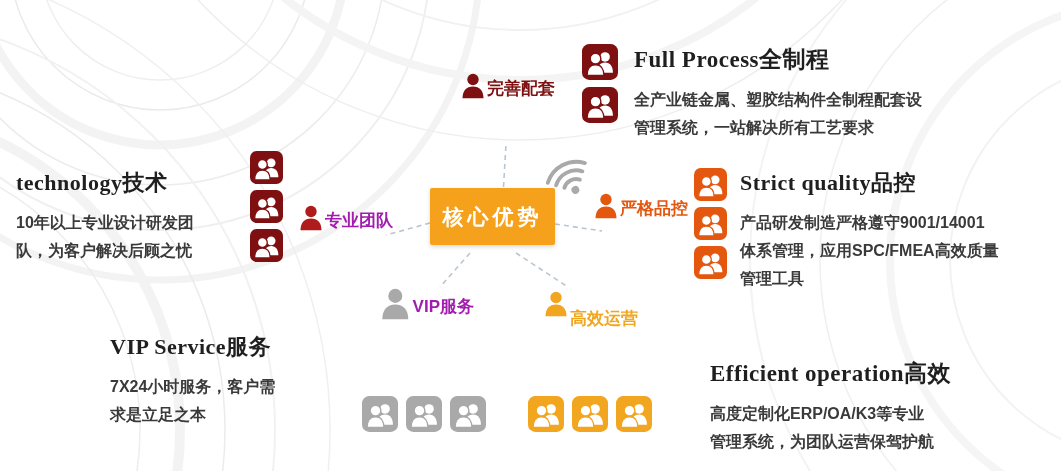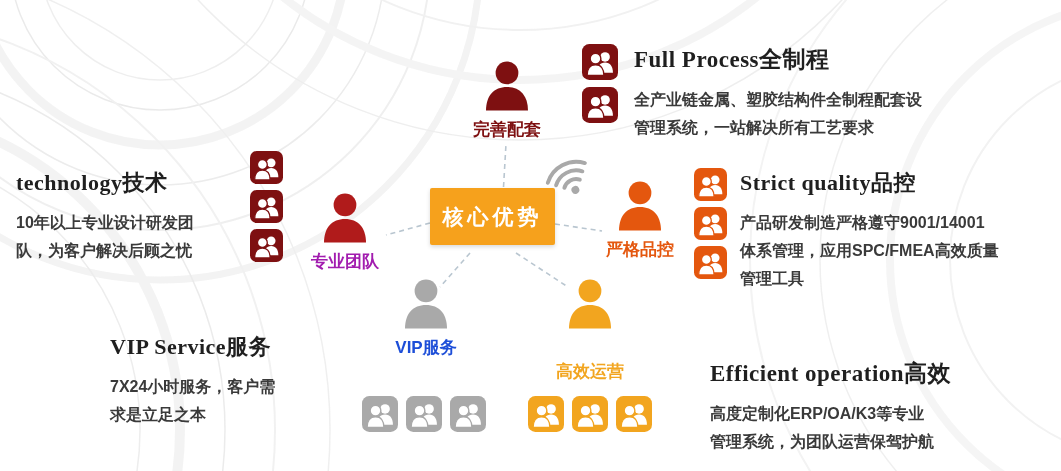--- a/index.html
+++ b/index.html
@@ -12,21 +12,21 @@
   svg.bg{ position:absolute; inset:0; z-index:0; }
   svg.connectors{ position:absolute; inset:0; z-index:1; pointer-events:none; }
 
   .center-box{
     position:absolute; left:430px; top:188px; width:125px; height:57px; z-index:3;
     border-radius:2px; display:flex; align-items:center; justify-content:center;
     color:#ffffff; font-size:21px; font-weight:bold; letter-spacing:4px;
     box-shadow:0 2px 4px rgba(0,0,0,.15);
   }
 
-  .node{ position:absolute; z-index:2; width:96px; display:flex; flex-direction:column; align-items:center; }
+  .node{ position:absolute; z-index:2; width:96px; display:flex; flex-direction:row; align-items:center; }
   .node .person{ width:56px; height:56px; }
   .node .node-label{ margin-top:4px; font-size:17px; font-weight:bold; white-space:nowrap; }
 
   .gstack{ position:absolute; z-index:2; display:flex; }
   .gstack.v{ flex-direction:column; }
   .gstack.h{ flex-direction:row; }
   .gstack .group{ display:block; }
 
   .wifi{ position:absolute; left:540px; top:148px; width:56px; height:56px; z-index:2;
          transform:rotate(-28deg); }
@@ -128,21 +128,21 @@
     <svg class="person" style="color: rgb(228, 87, 14);">
         <use href="#sym-person"></use>
       </svg>
     <div class="node-label" style="color: rgb(228, 87, 14);">严格品控</div>
   </div>
 
   <div class="node" style="left:378px;top:276px">
     <svg class="person" style="color: rgb(169, 169, 169);">
         <use href="#sym-person"></use>
       </svg>
-    <div class="node-label" style="color: #1d4ed8;">VIP服务</div>
+    <div class="node-label" style="color: #a21caf;">VIP服务</div>
   </div>
 
   <div class="node" style="left:542px;top:276px">
     <svg class="person" style="color: rgb(242, 165, 31);">
         <use href="#sym-person"></use>
       </svg>
     <div class="node-label" style="color: rgb(242, 165, 31); margin-top: 28px;">高效运营</div>
   </div>
 
   <div class="gstack v" style="left:250px;top:151px;gap:6px">

